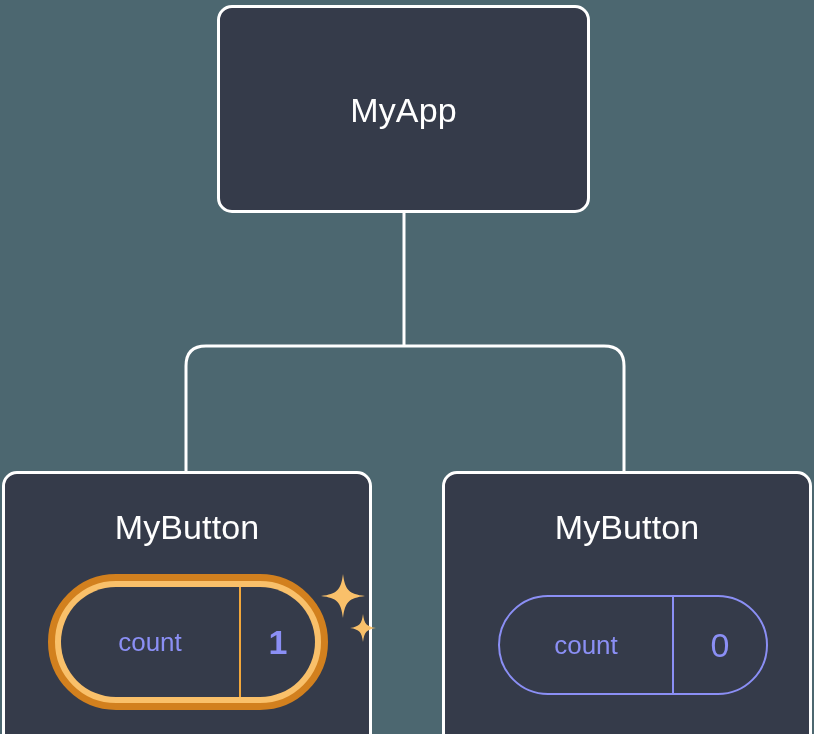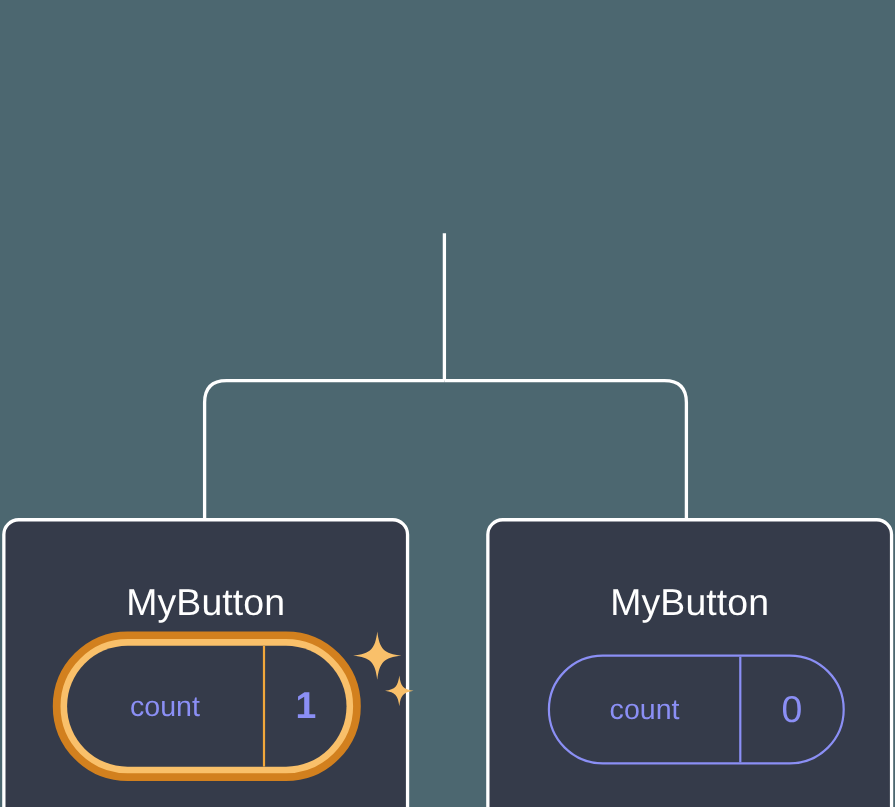--- a/index.html
+++ b/index.html
@@ -69,21 +69,21 @@
     position: absolute;
     left: 0;
     right: 0;
     top: 83px;
   }
   .node-child-left .node-title,
   .node-child-right .node-title {
     position: absolute;
     left: 0;
     right: 0;
-    top: 55px;
+    top: 34px;
   }
 
   
   .pill {
     position: absolute;
     box-sizing: border-box;
     display: flex;
     align-items: stretch;
     border-radius: 999px;
     background: transparent;
@@ -165,20 +165,23 @@
 <div id="stage">
 
   <svg id="edges" viewBox="0 0 814 734" width="814" height="734" fill="none">
 
     <path d="M404,212 L404,346" stroke="#ffffff" stroke-width="3" stroke-linecap="butt"></path>
 
     <path d="M404,346 L206,346 Q186,346 186,366 L186,471" stroke="#ffffff" stroke-width="3" stroke-linecap="butt"></path>
     <path d="M404,346 L604,346 Q624,346 624,366 L624,471" stroke="#ffffff" stroke-width="3" stroke-linecap="butt"></path>
   </svg>
 
+  <div class="node node-root">
+    <div class="node-title">MyApp</div>
+  </div>
 
   <div class="node node-child-left">
     <div class="node-title">MyButton</div>
 
     <div class="pill pill-hl">
       <div class="pill-hl-inner">
         <div class="pill-cell pill-key">count</div>
         <div class="pill-cell pill-val">1</div>
       </div>
     </div>

